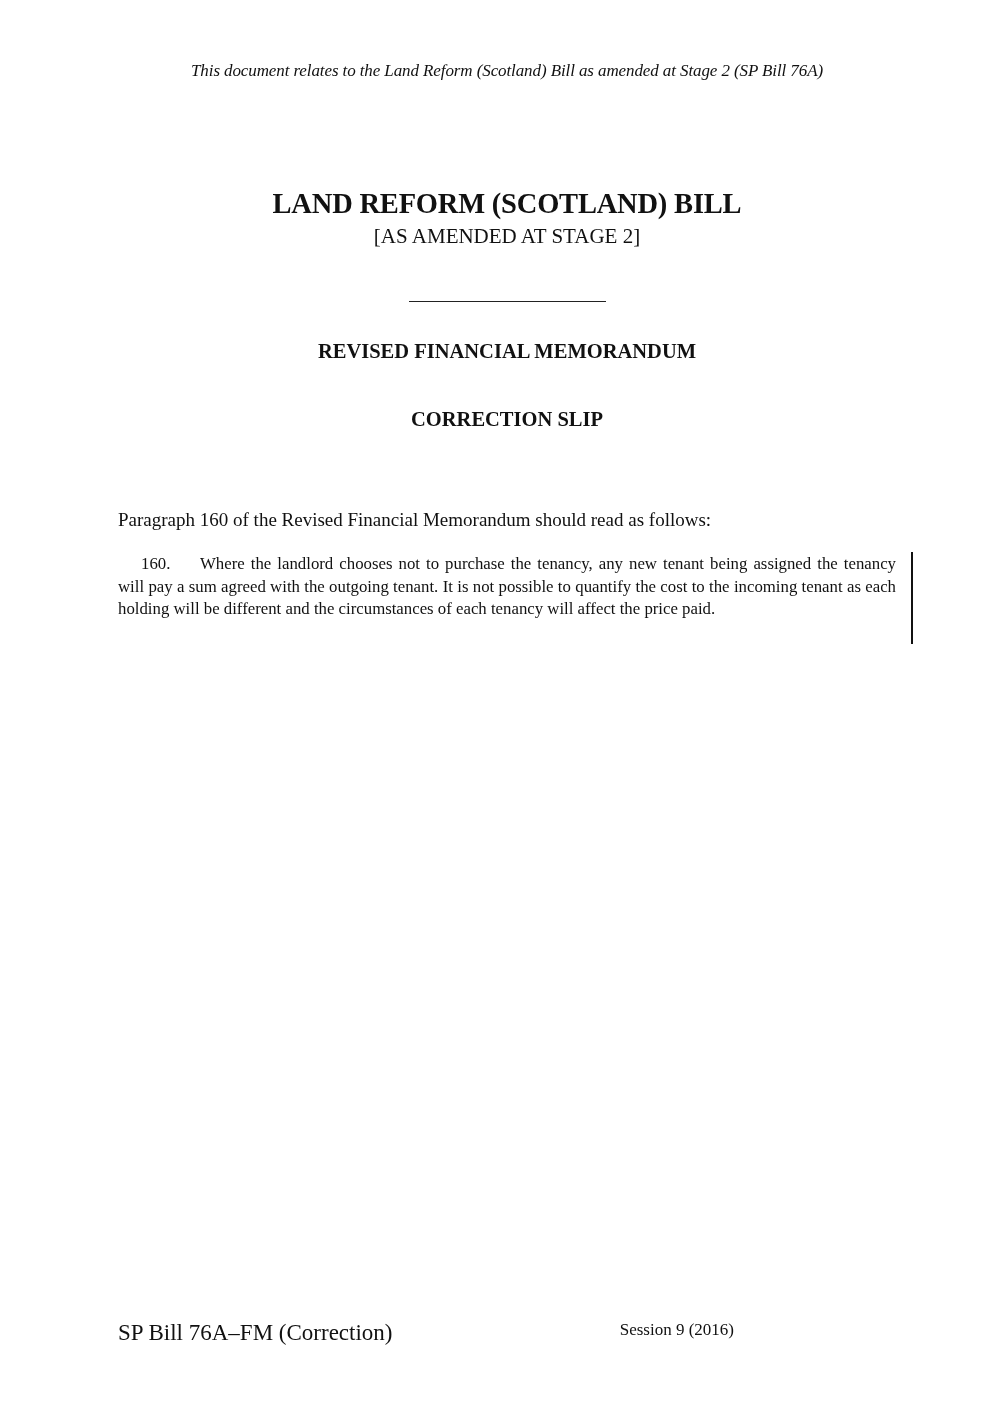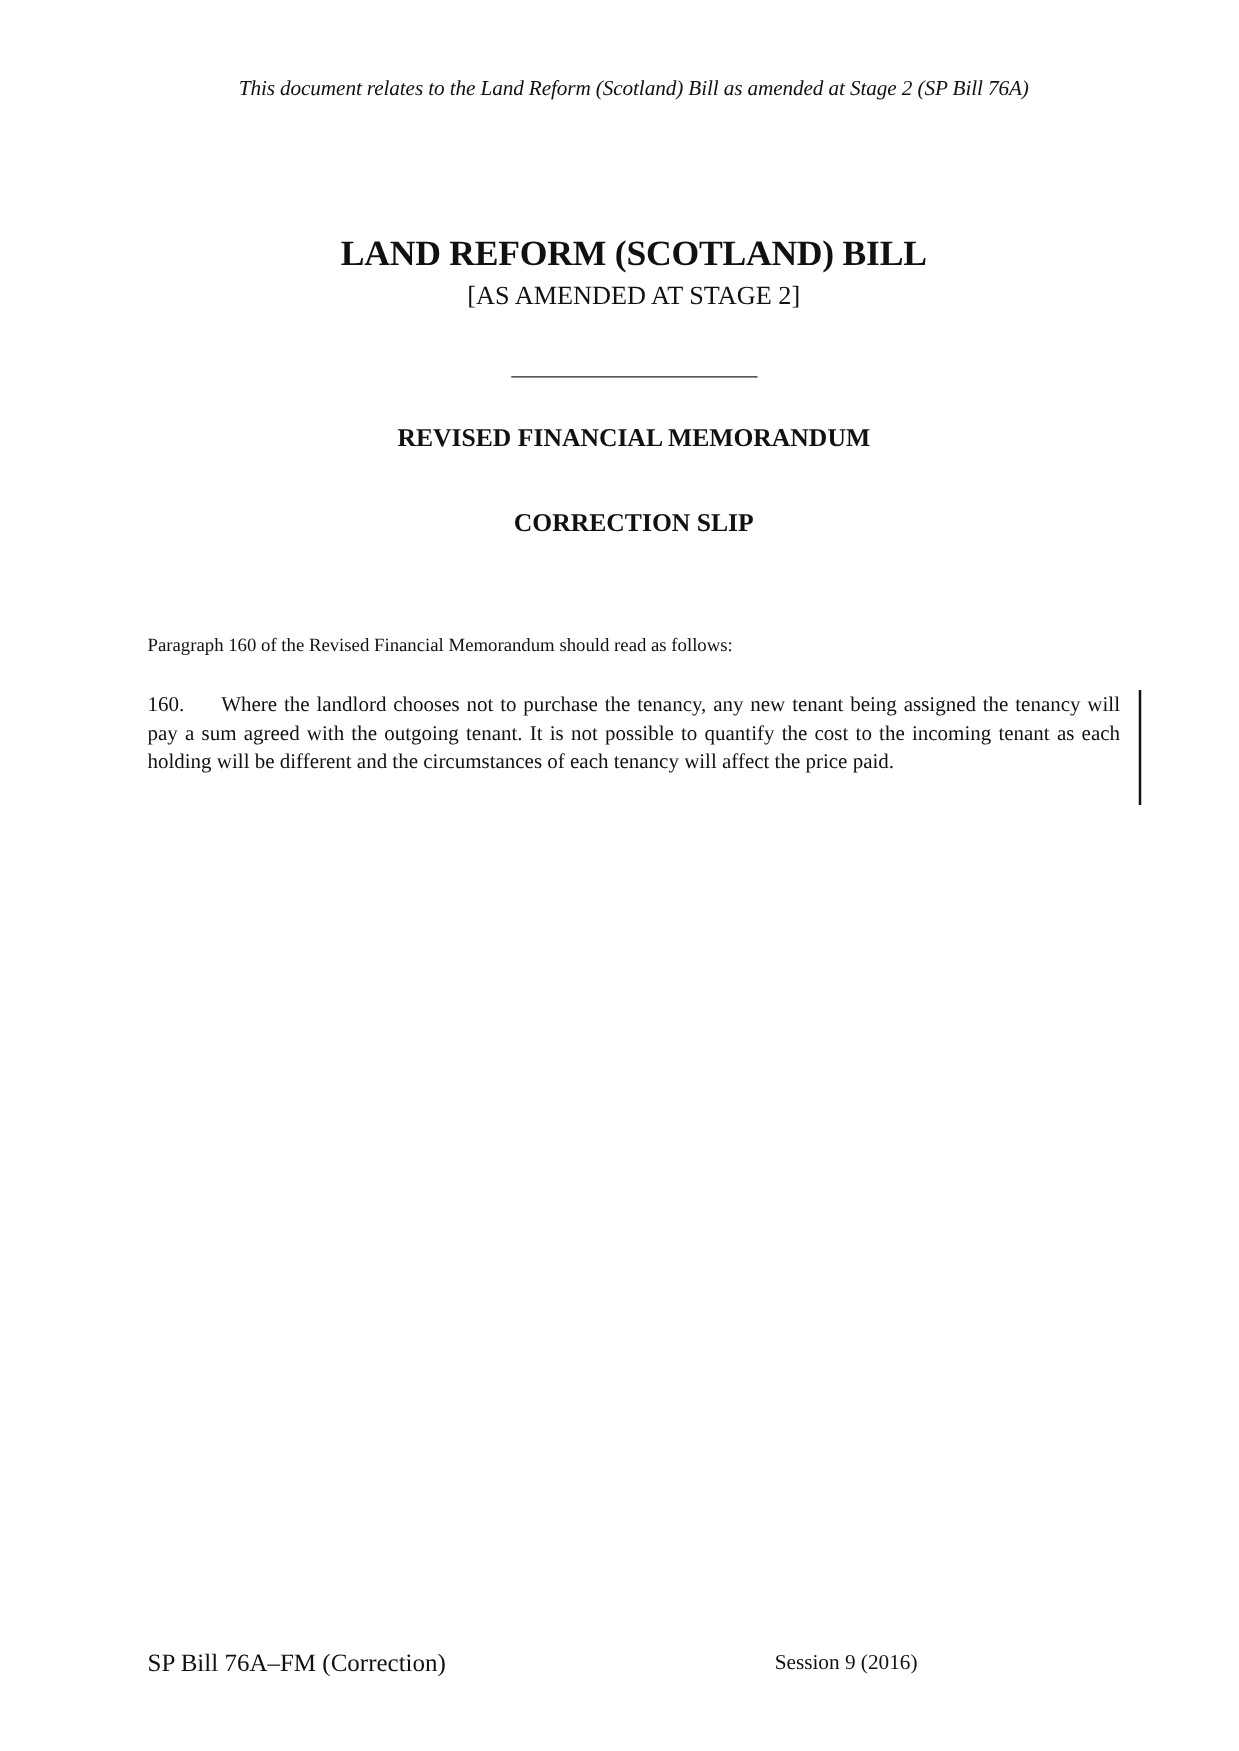--- a/index.html
+++ b/index.html
@@ -64,49 +64,50 @@
       text-align: center;
       font-weight: bold;
       font-size: 20.5px;
     }
     .heading-memo { top: 340px; }
     .heading-slip { top: 408px; }
     .intro {
       position: absolute;
       top: 509px;
       left: 118px;
-      font-size: 15px;
+      font-size: 19px;
       white-space: nowrap;
     }
     .paragraph {
       position: absolute;
       top: 553px;
       left: 118px;
       width: 778px;
       font-size: 16.8px;
       line-height: 22.5px;
       text-align: justify;
     }
     .paragraph .num {
       display: inline-block;
       width: 59px;
+      margin-left: 23px;
     }
     .change-bar {
       position: absolute;
       top: 552px;
       left: 911px;
       width: 2px;
       height: 92px;
       background: #111111;
     }
     .footer-left {
       position: absolute;
       top: 1320px;
       left: 118px;
-      font-size: 20px;
+      font-size: 23px;
     }
     .footer-right {
       position: absolute;
       top: 1320px;
       right: 95px;
       font-size: 17px;
     }
   </style>
 </head>
 <body>

